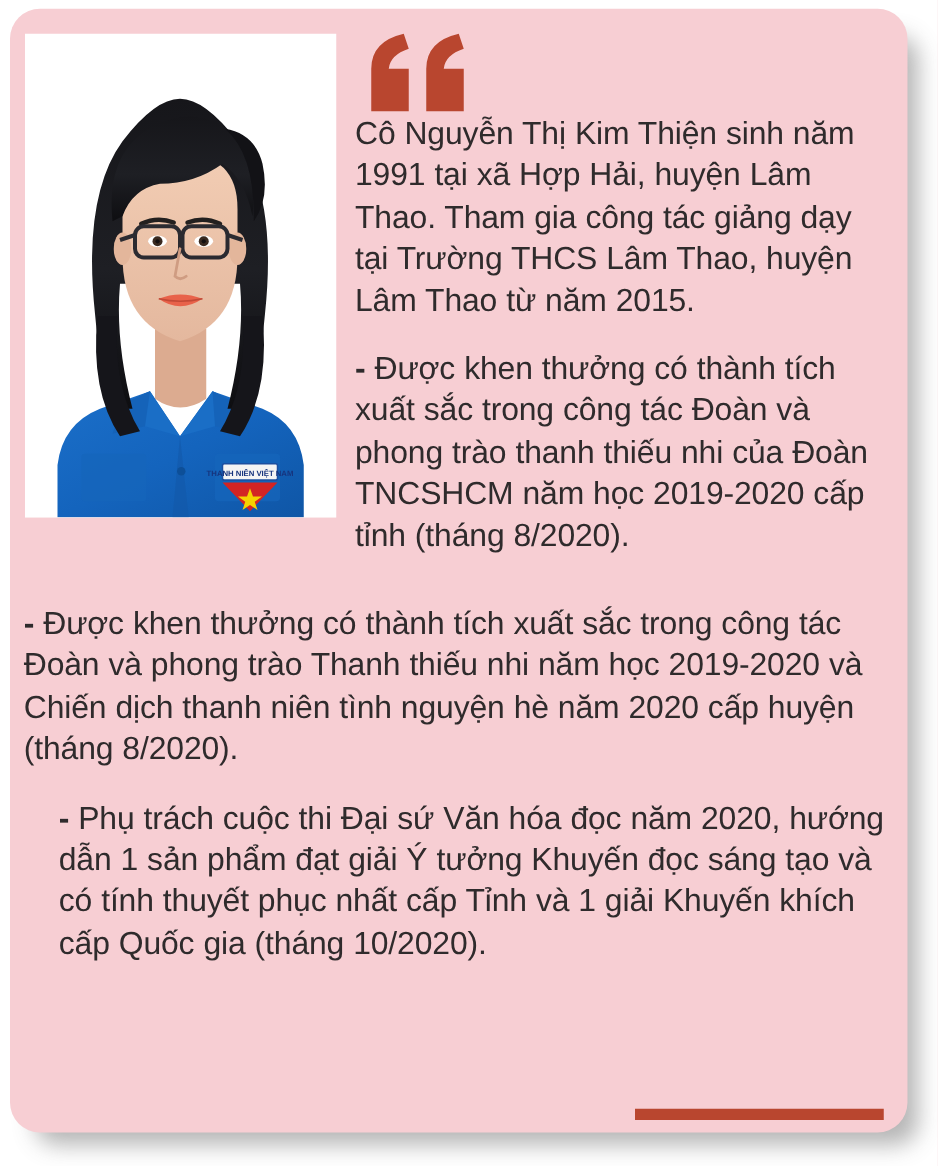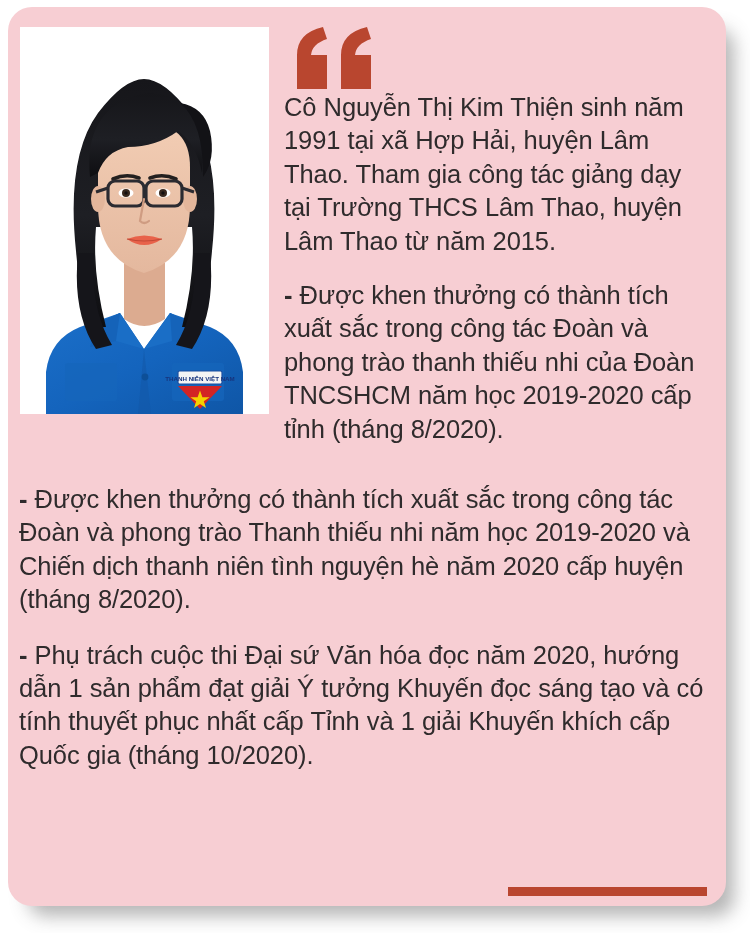--- a/index.html
+++ b/index.html
@@ -71,21 +71,21 @@
   }
 
   .para {
     color: #2f2b2c;
     font-size: 25.5px;
     line-height: 33.4px;
     letter-spacing: -0.1px;
     word-spacing: 0.2px;
   }
   .para + .para { margin-top: 21px; }
-  .col-full .para + .para { margin-top: 22px; }
+  .col-full .para + .para { margin-top: 22px; margin-left: 28px; }
   .para .dash { font-weight: 700; }
 
   
   .accent-bar {
     position: absolute;
     left: 500px;
     top: 880px;
     width: 199px;
     height: 9px;
     background: #b9462f;

